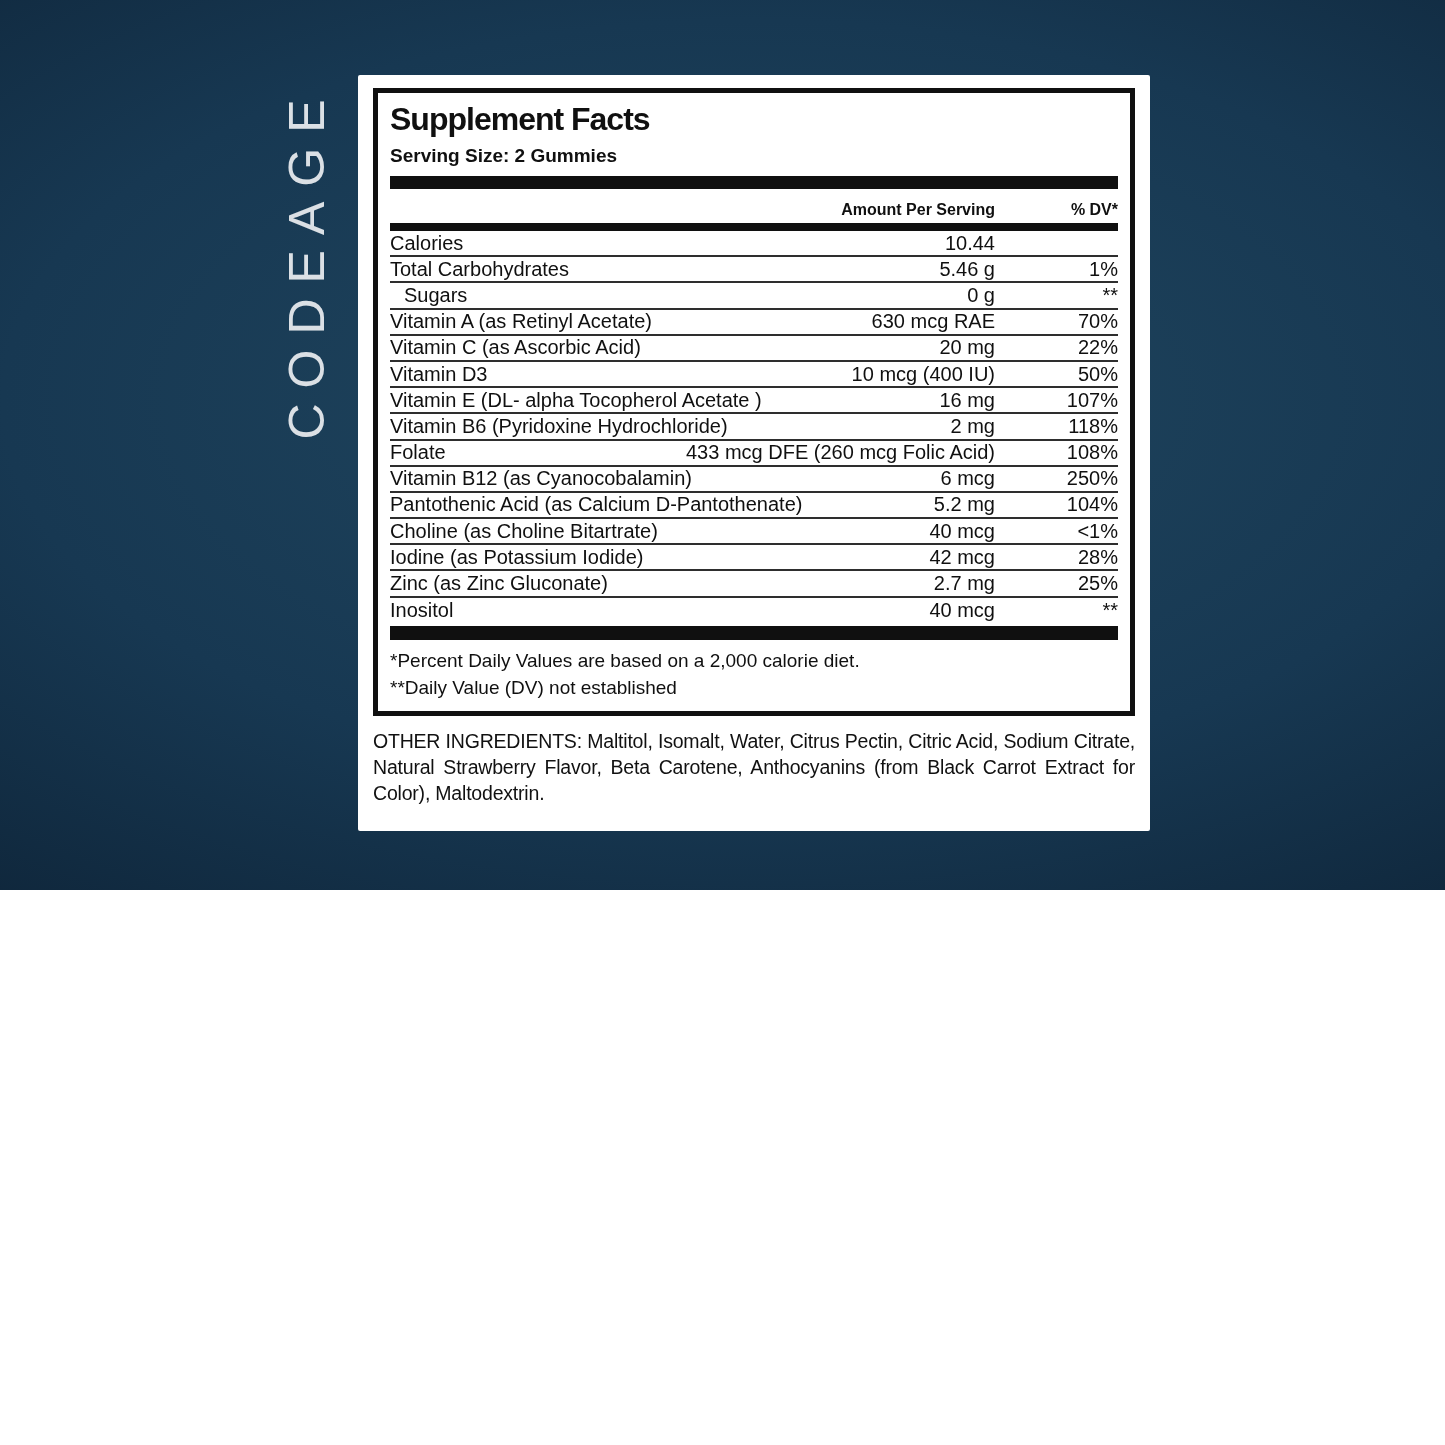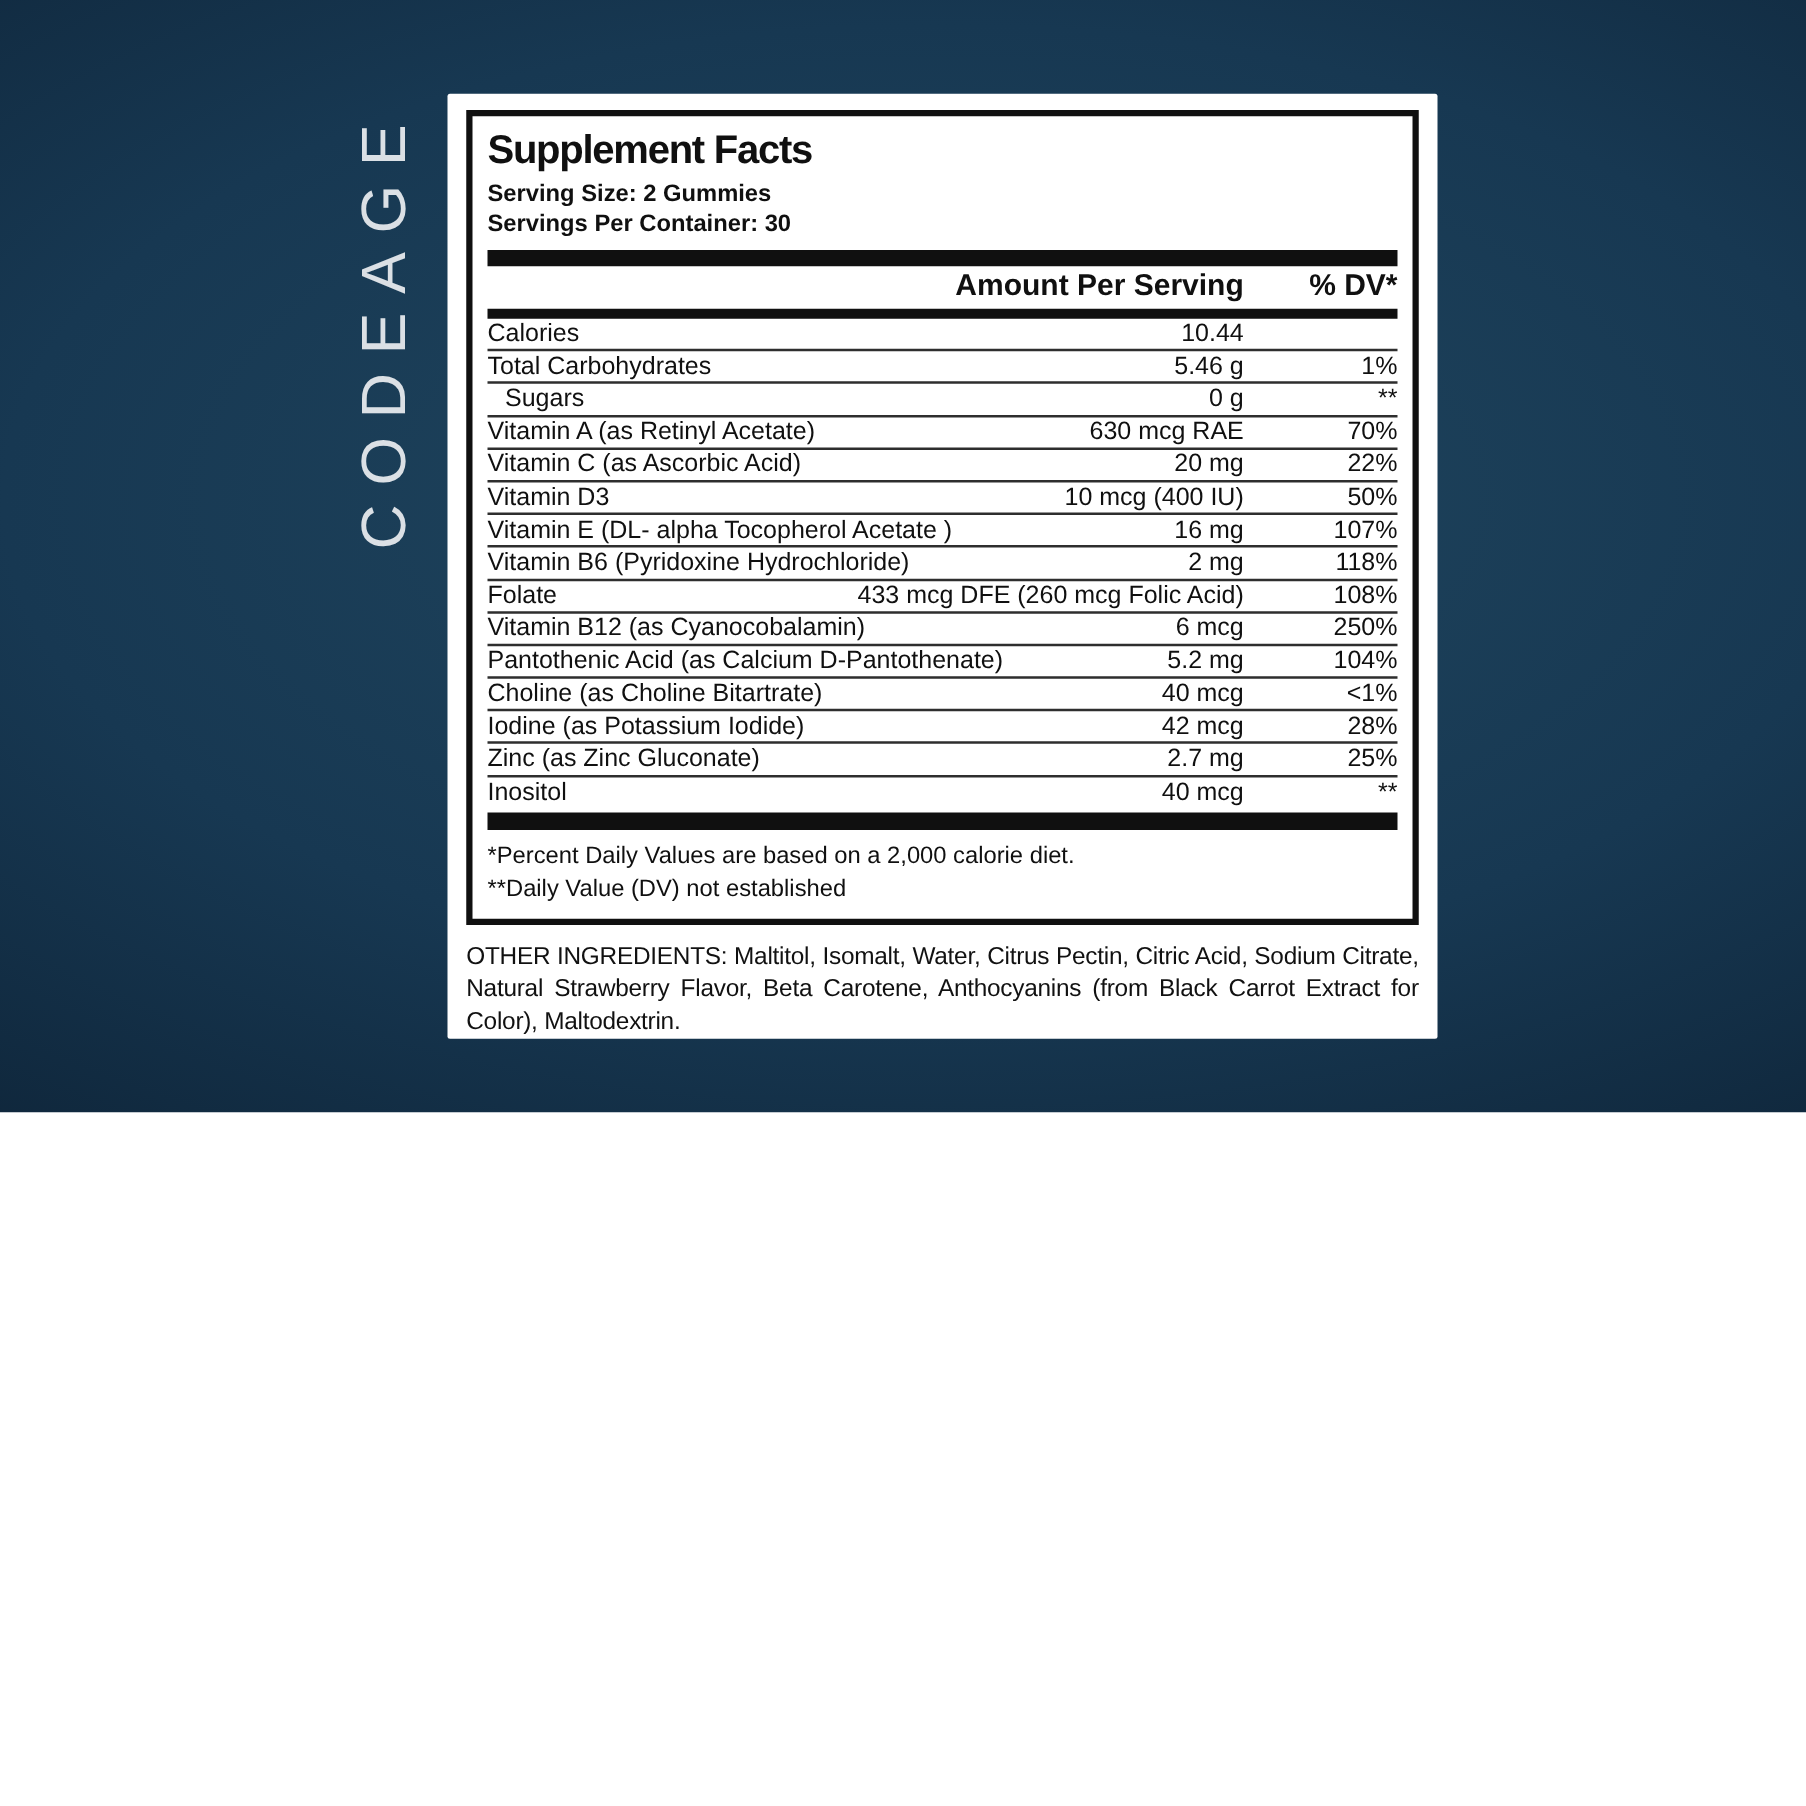--- a/index.html
+++ b/index.html
@@ -30,21 +30,21 @@
     padding:6px 12px 10px; color:var(--ink);
   }
   .sf-title { font-size:32px; font-weight:700; letter-spacing:-1px; margin:2px 0 6px; }
   .serving  { font-size:19px; font-weight:700; line-height:24px; }
   .bar { background:var(--ink); }
   .bar.thick { height:13px; margin-top:8px; }
   .bar.med   { height:8px; }
   .bar.foot  { height:14px; margin-top:2px; }
   .head {
     display:flex; align-items:flex-end; height:34px;
-    font-size:24px; font-weight:700; padding-bottom:4px;
+    font-size:16px; font-weight:700; padding-bottom:4px;
   }
   .head .h-amt { margin-left:auto; }
   .head .h-dv  { width:123px; text-align:right; flex:none; }
   .frows .frow {
     display:flex; align-items:center; height:26.2px;
     font-size:20px; border-bottom:2px solid #2e2e2e;
   }
   .frows .frow:last-child { border-bottom:none; }
   .frow.indent .fname { padding-left:14px; }
   .famt { margin-left:auto; white-space:nowrap; }
@@ -63,21 +63,20 @@
 
 <div class="stage">
 
   <div class="hero">
     <div class="brand">CODEAGE</div>
 
     <div class="label-card">
       <div class="facts-box">
         <div class="sf-title">Supplement Facts</div>
         <div class="serving">Serving Size: 2 Gummies</div>
-        <div class="serving">Servings Per Container: 30</div>
 
         <div class="bar thick"></div>
 
         <div class="head">
           <span class="h-amt">Amount Per Serving</span>
           <span class="h-dv">% DV*</span>
         </div>
 
         <div class="bar med"></div>
 

